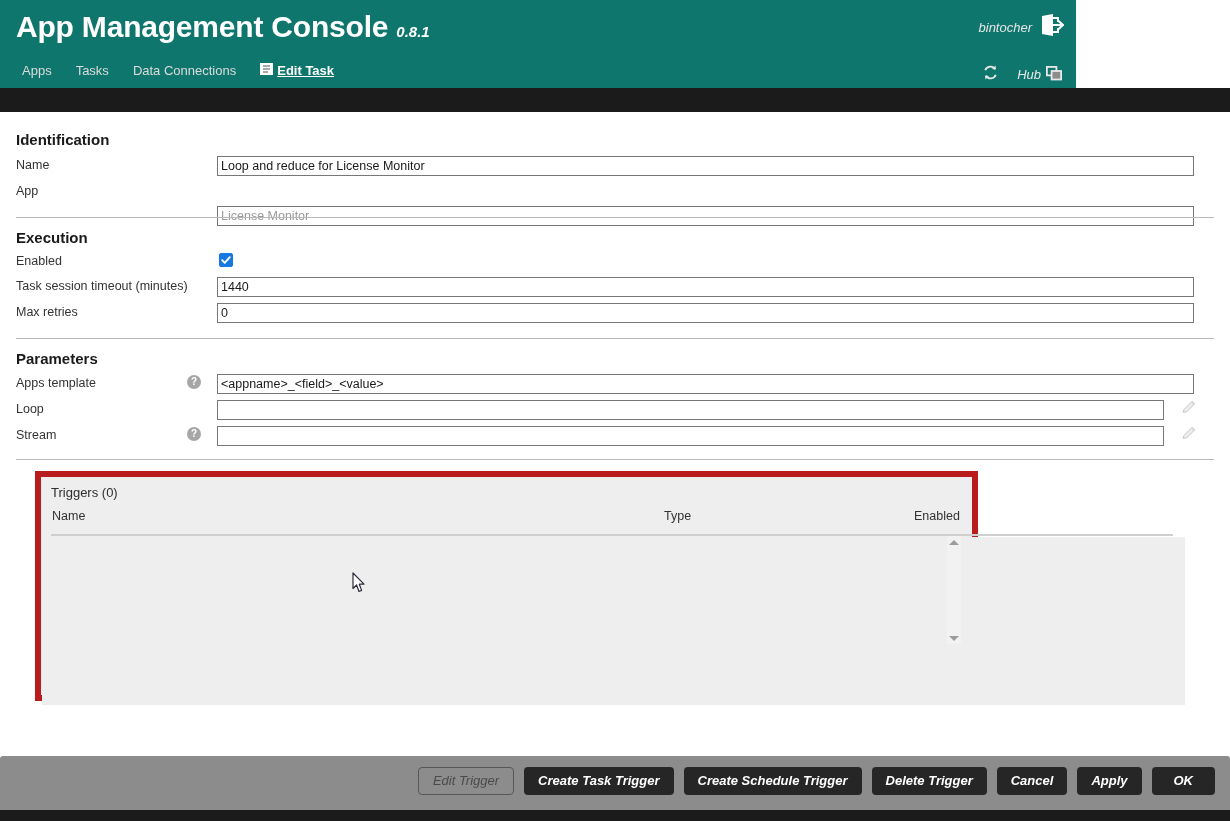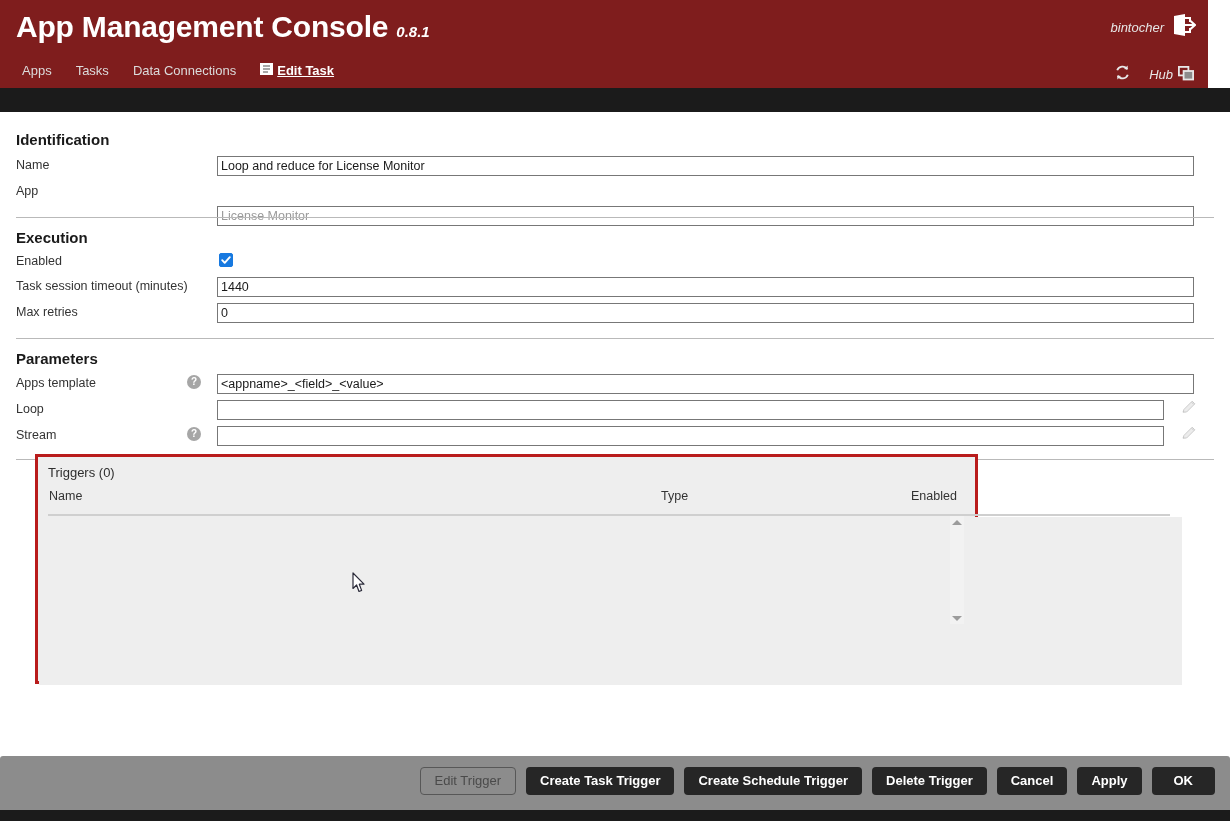--- a/index.html
+++ b/index.html
@@ -14,22 +14,22 @@
   #app {
     position: relative;
     width: 1230px; height: 821px;
     background: #ffffff;
   }
 
   
   .header {
     position: absolute;
     left: 0; top: 0;
-    width: 1208px; height: 88px;
-    background: #7f1d1d;
+    width: 1076px; height: 88px;
+    background: #0f766e;
   }
   .brand-row {
     position: absolute;
     left: 16px; top: 8px;
     display: flex;
     align-items: baseline;
   }
   .brand-title {
     font-size: 30px;
     font-weight: bold;
@@ -173,24 +173,24 @@
   .pencil-btn {
     position: absolute;
     width: 18px; height: 18px;
     cursor: default;
     opacity: 0.55;
   }
 
   
   .triggers-panel {
     position: absolute;
-    left: 35px; top: 454px;
+    left: 35px; top: 471px;
     width: 943px; height: 230px;
     background: #eeeeee;
-    border: 3px solid #b91c1c;
+    border: 6px solid #b91c1c;
   }
   .triggers-title {
     position: absolute;
     left: 10px; top: 8px;
     font-size: 13px;
     color: #2e2e2e;
   }
   .triggers-head {
     position: absolute;
     left: 0; top: 32px;
@@ -271,20 +271,21 @@
     border-radius: 4px;
     border: none;
     background: #262626;
     color: #ffffff;
     font-family: "Liberation Sans", sans-serif;
     font-size: 13px;
     font-weight: bold;
     cursor: pointer;
     line-height: 28px;
     white-space: nowrap;
+    font-style: italic;
   }
   .btn.disabled {
     background: #8c8c8c;
     color: #4a4a4a;
     border: 1px solid #575757;
     font-weight: normal;
     cursor: default;
     line-height: 26px;
   }
   .btn.ok { padding: 0 22px; }

